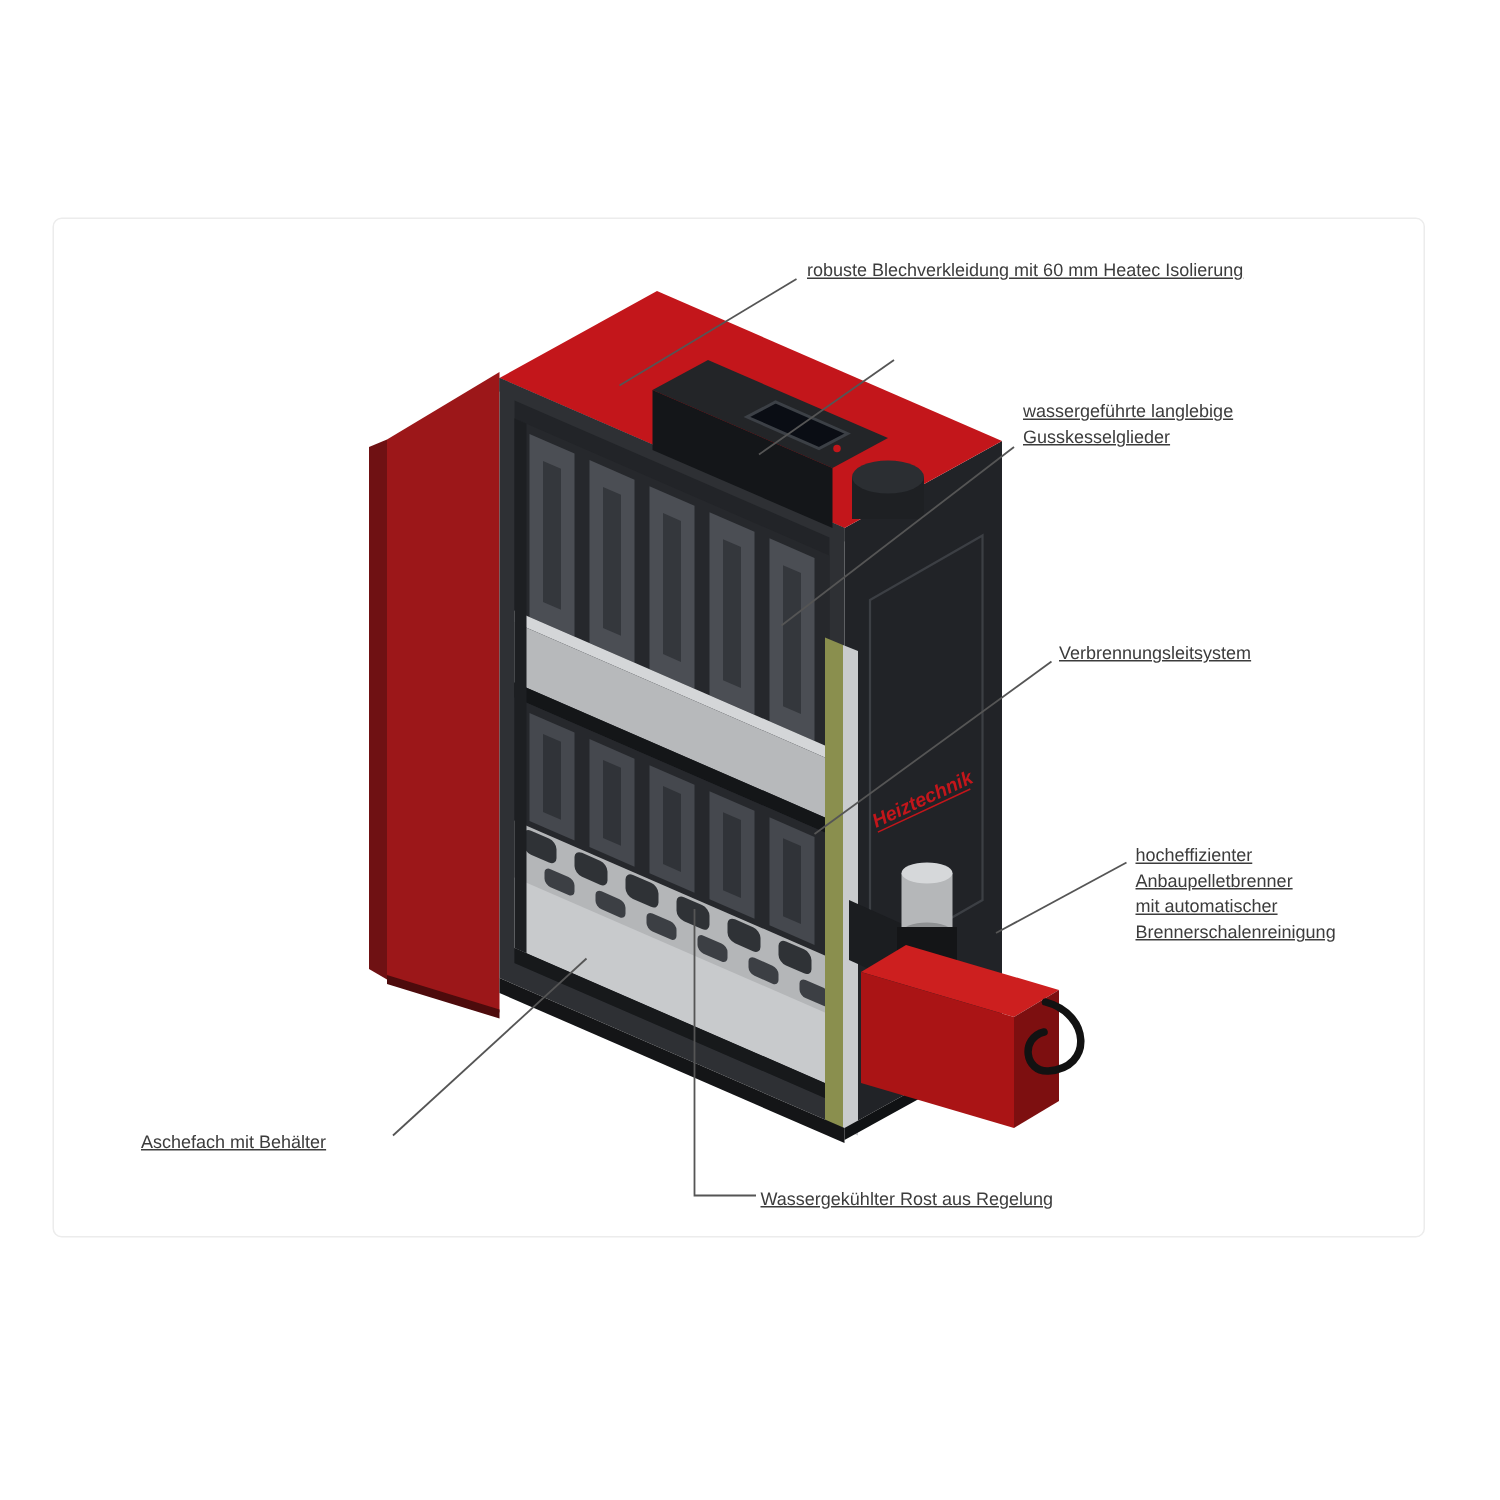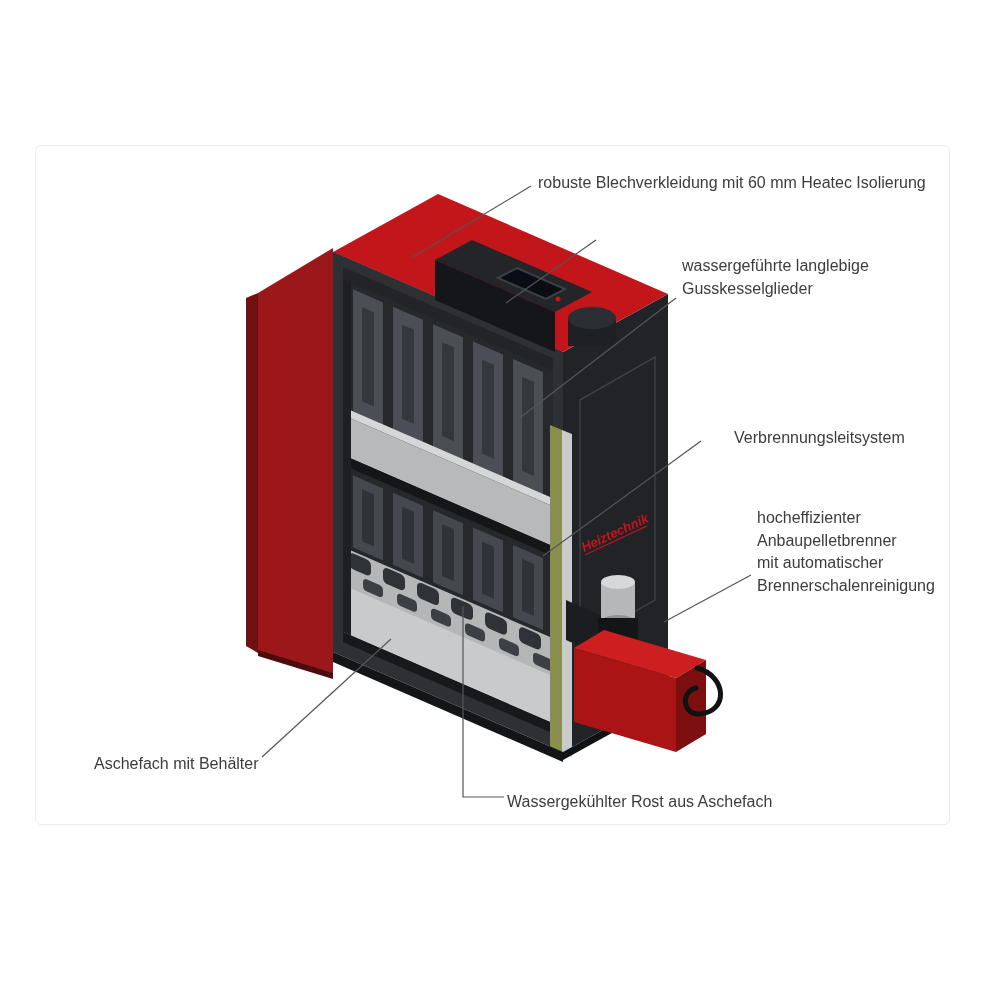--- a/index.html
+++ b/index.html
@@ -17,24 +17,25 @@
     position: absolute;
     left: 35px; top: 145px;
     width: 913px; height: 678px;
     border: 1px solid #ececec;
     border-radius: 6px;
     background: #ffffff;
   }
   svg.diagram { position: absolute; left: 0; top: 0; }
   .callout {
     position: absolute;
-    font-size: 16px;
+    font-size: 12px;
     line-height: 1.42;
     color: #3c3c3c;
     white-space: pre-line;
+    text-decoration: underline;
   }
 </style>
 </head>
 <body>
 
 <div class="stage">
 
   <div class="frame"></div>
 
   <svg class="diagram" width="1000" height="1000" viewBox="0 0 1000 1000">
@@ -165,27 +166,27 @@
       <line x1="701" y1="441" x2="543" y2="556"></line>
       <line x1="751" y1="575" x2="664" y2="622"></line>
       <line x1="262" y1="757" x2="391" y2="639"></line>
       <polyline points="504,797 463,797 463,606"></polyline>
     </g>
   </svg>
 
   <div class="callout" style="left:538px; top:172px;">robuste Blechverkleidung mit 60 mm Heatec Isolierung</div>
 
 
-  <div class="callout" style="left:682px; top:255px;">wassergeführte langlebige
+  <div class="callout" style="left:682px; top:266px;">wassergeführte langlebige
 Gusskesselglieder</div>
 
-  <div class="callout" style="left:706px; top:427px;margin-left:28px;">Verbrennungsleitsystem</div>
+  <div class="callout" style="left:706px; top:427px;">Verbrennungsleitsystem</div>
 
-  <div class="callout" style="left:757px; top:507px;">hocheffizienter
+  <div class="callout" style="left:757px; top:562px;">hocheffizienter
 Anbaupelletbrenner
 mit automatischer
 Brennerschalenreinigung</div>
 
   <div class="callout" style="left:94px; top:753px;text-align:center;">Aschefach mit Behälter</div>
 
-  <div class="callout" style="left:507px; top:791px;">Wassergekühlter Rost aus Aschefach</div>
+  <div class="callout" style="left:507px; top:791px;">Wassergekühlter Rost aus Regelung</div>
 
 </div>
 
 </body></html>

